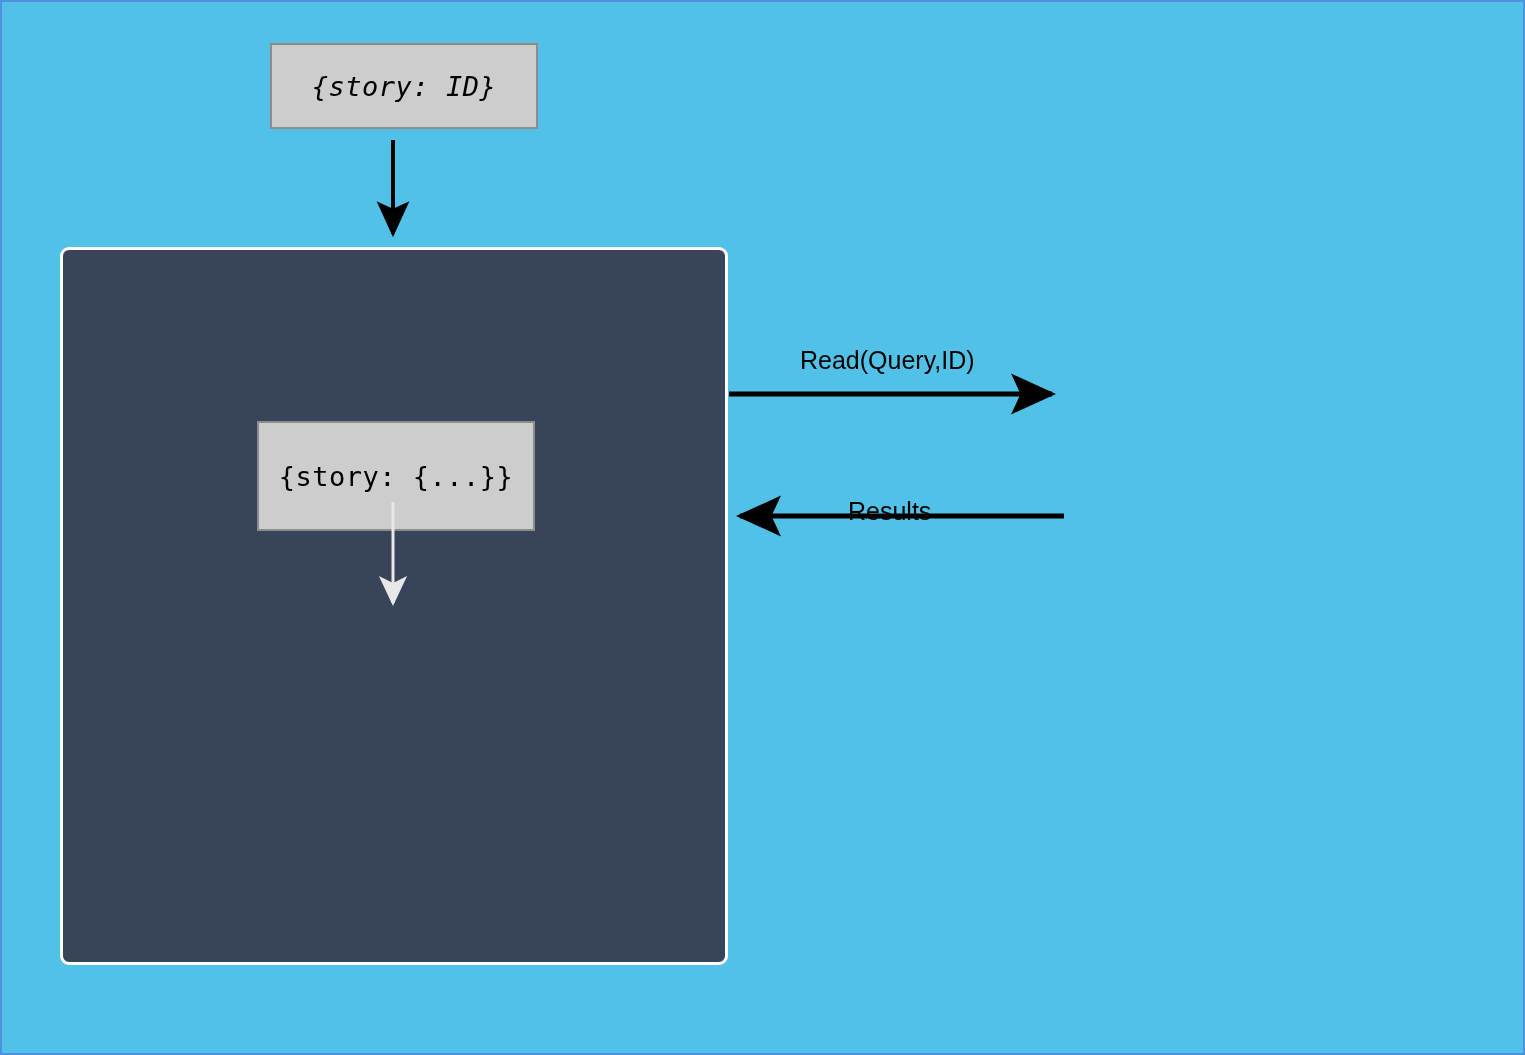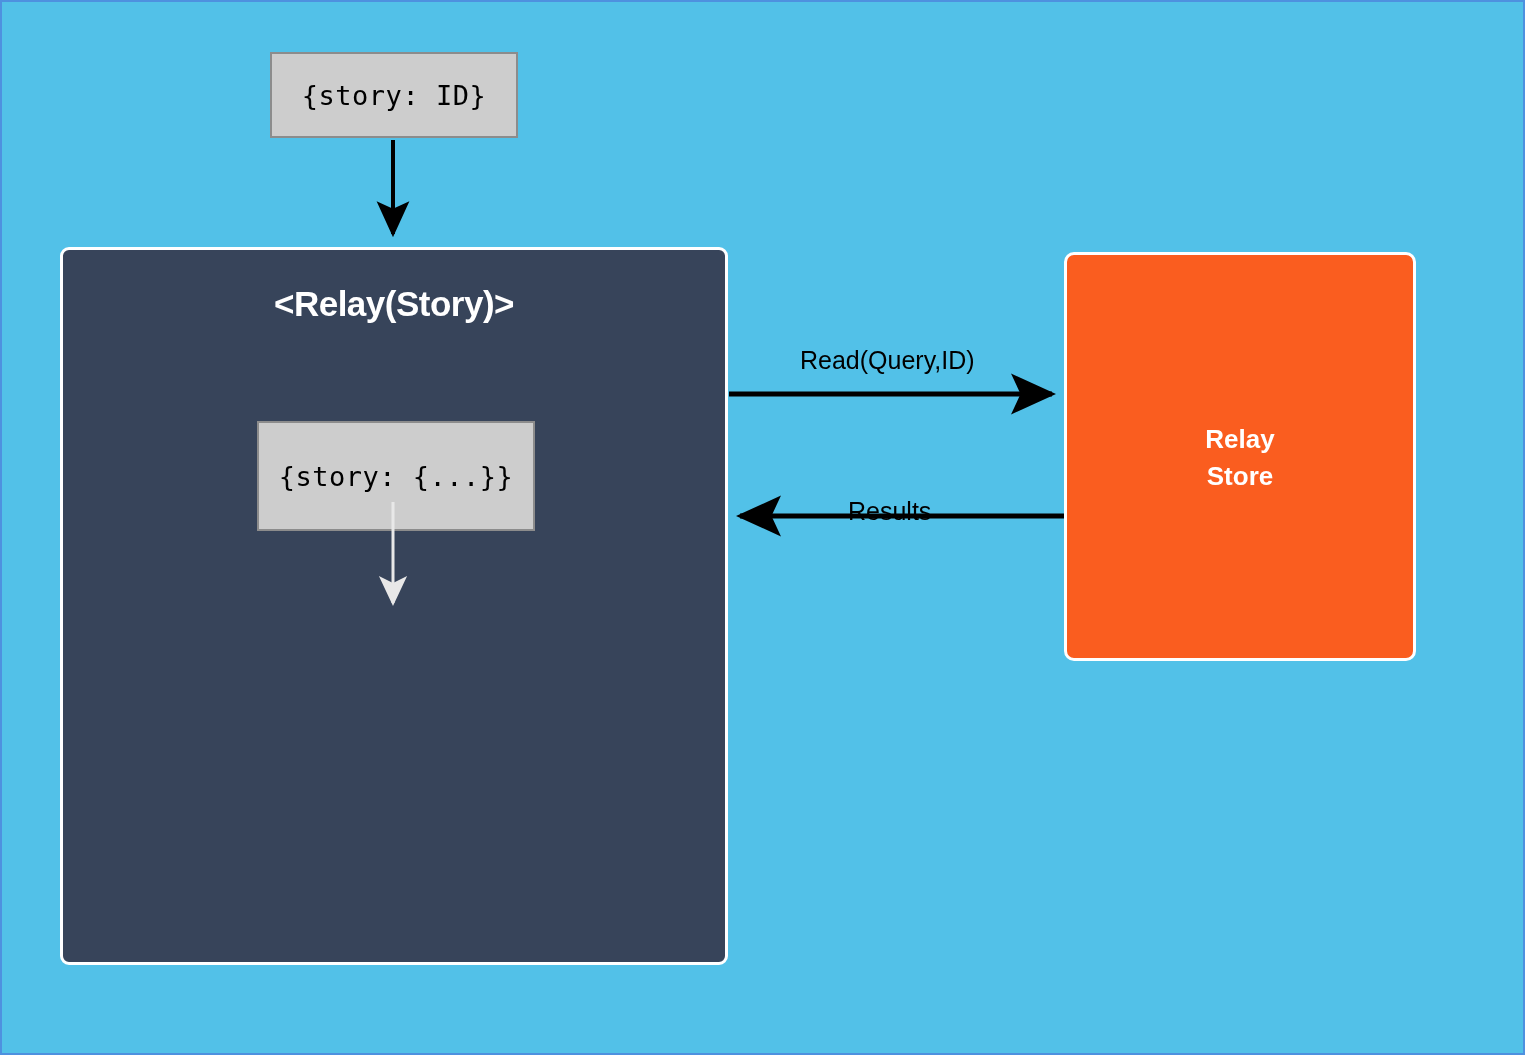--- a/index.html
+++ b/index.html
@@ -82,23 +82,24 @@
     border: 3px solid #FFFFFF;
     border-radius: 11px;
     color: #FFFFFF;
     font-size: 26px;
     font-weight: bold;
   }
 
   
   #top-code-chip {
     left: 268px;
-    top: 50px;
-    width: 248px;
+    top: 41px;
+    width: 268px;
     height: 86px;
+    font-style: italic;
   }
 
   
   #relay-store {
     left: 1062px;
     top: 250px;
     width: 352px;
     height: 409px;
     background: #FA5D1F;
     border: 3px solid #FFFFFF;
@@ -144,35 +145,28 @@
 <body>
 
 <div id="canvas">
 
   <div class="node code-chip" id="top-code-chip">
     <span>{story: ID}</span>
   </div>
 
   <div class="node" id="relay-story-container">
 
-    <div id="relay-story-title">&lt;Relay(Story)&gt;</div>
 
     <div class="node code-chip" id="inner-code-chip">
       <span>{story: {...}}</span>
     </div>
 
 
   </div>
 
-  <div class="node" id="relay-store">
-    <div>
-      <div>Relay</div>
-      <div>Store</div>
-    </div>
-  </div>
 
   <svg id="arrow-layer" viewBox="0 0 1525 1055">
     <defs>
       <marker id="head-black" markerWidth="9" markerHeight="9" refX="8.2" refY="4.5" orient="auto" markerUnits="strokeWidth">
         <path d="M0,0.4 L9,4.5 L0,8.6 L1.9,4.5 Z" fill="#000000"></path>
       </marker>
       <marker id="head-white" markerWidth="10" markerHeight="10" refX="9" refY="5" orient="auto" markerUnits="strokeWidth">
         <path d="M0,0.3 L10,5 L0,9.7 L2.3,5 Z" fill="#E8E8E8"></path>
       </marker>
     </defs>

